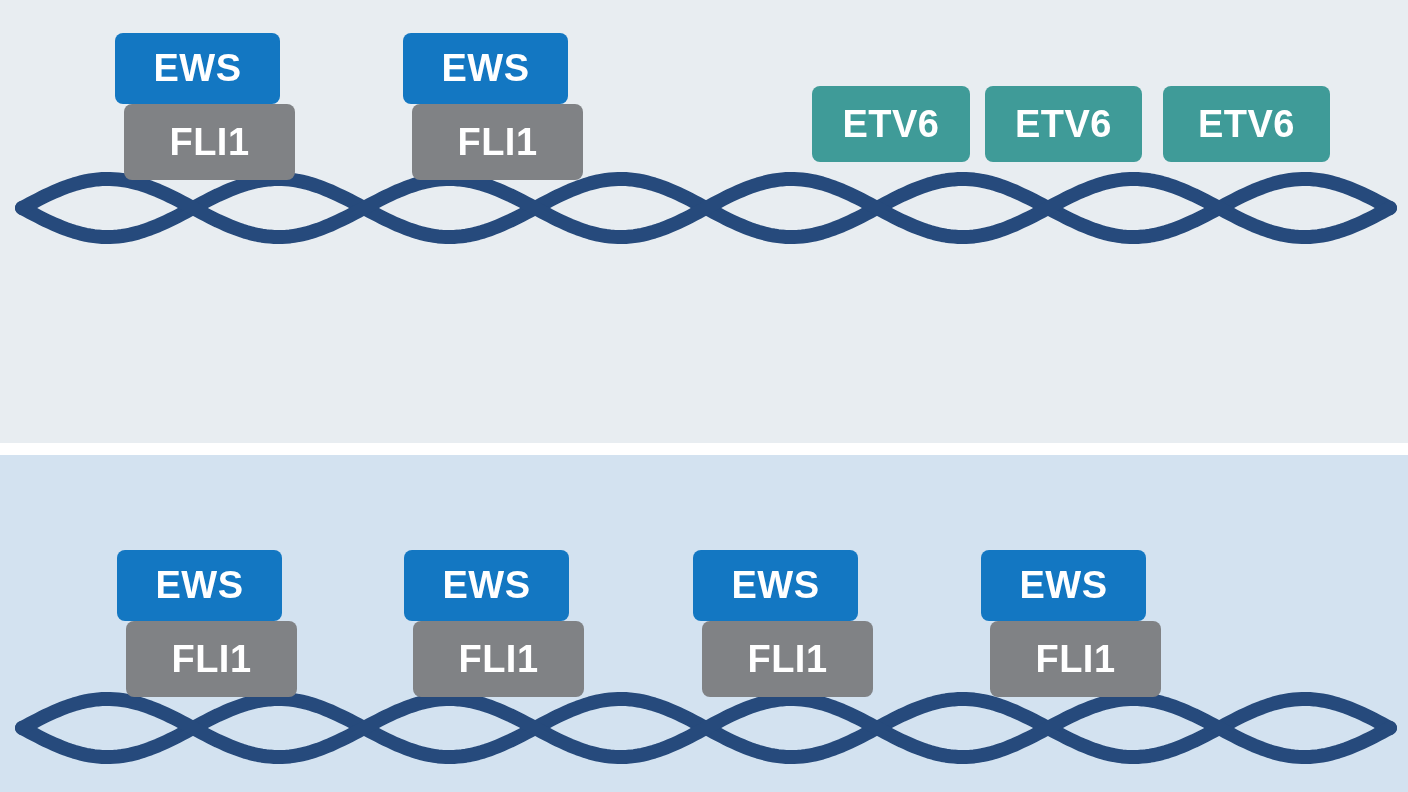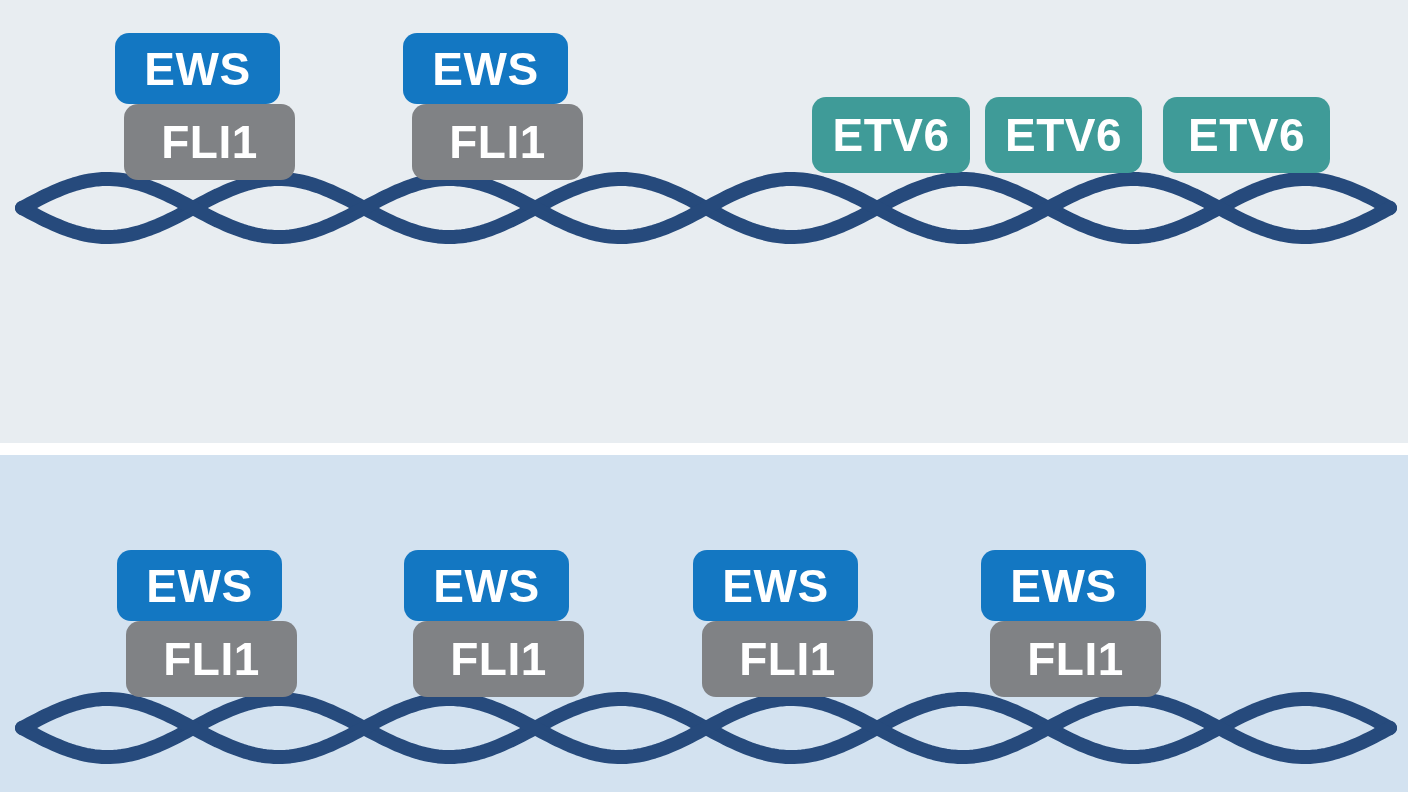--- a/index.html
+++ b/index.html
@@ -20,26 +20,26 @@
   .panel-top    .dna { top: 163px; }
   .panel-bottom .dna { top: 228px; }
   .strand { fill: none; stroke: var(--dna-navy, #264a7c); stroke-width: 14;
             stroke-linecap: round; stroke-linejoin: round; }
 
   .complex { position: absolute; width: 171px; display: flex; flex-direction: column;
              align-items: center; z-index: 2; }
   .tag {
     display: flex; align-items: center; justify-content: center;
     color: var(--label-text, #ffffff);
-    font-weight: bold; font-size: 46px; letter-spacing: 0.5px;
-    border-radius: 14px; box-sizing: border-box;
+    font-weight: bold; font-size: 38px; letter-spacing: 0.5px;
+    border-radius: 8px; box-sizing: border-box;
   }
   .tag-ews  { width: 165px; height: 71px; background: var(--ews-blue, #1377c2); }
   .tag-fli1 { width: 171px; height: 76px; background: var(--fli1-gray, #808285); margin-left: 24px; }
-  .tag-etv6 { position: absolute; top: 97px; height: 76px; z-index: 2;
+  .tag-etv6 { position: absolute; top: 86px; height: 76px; z-index: 2;
               background: var(--etv6-teal, #3f9b98); }
 
   
   .panel-top .complex { top: 33px; }
   .pos-t1 { left: 112px; }
   .pos-t2 { left: 400px; }
   
   .pos-e1 { left: 812px;  width: 158px; }
   .pos-e2 { left: 985px;  width: 157px; }
   .pos-e3 { left: 1163px; width: 167px; }

